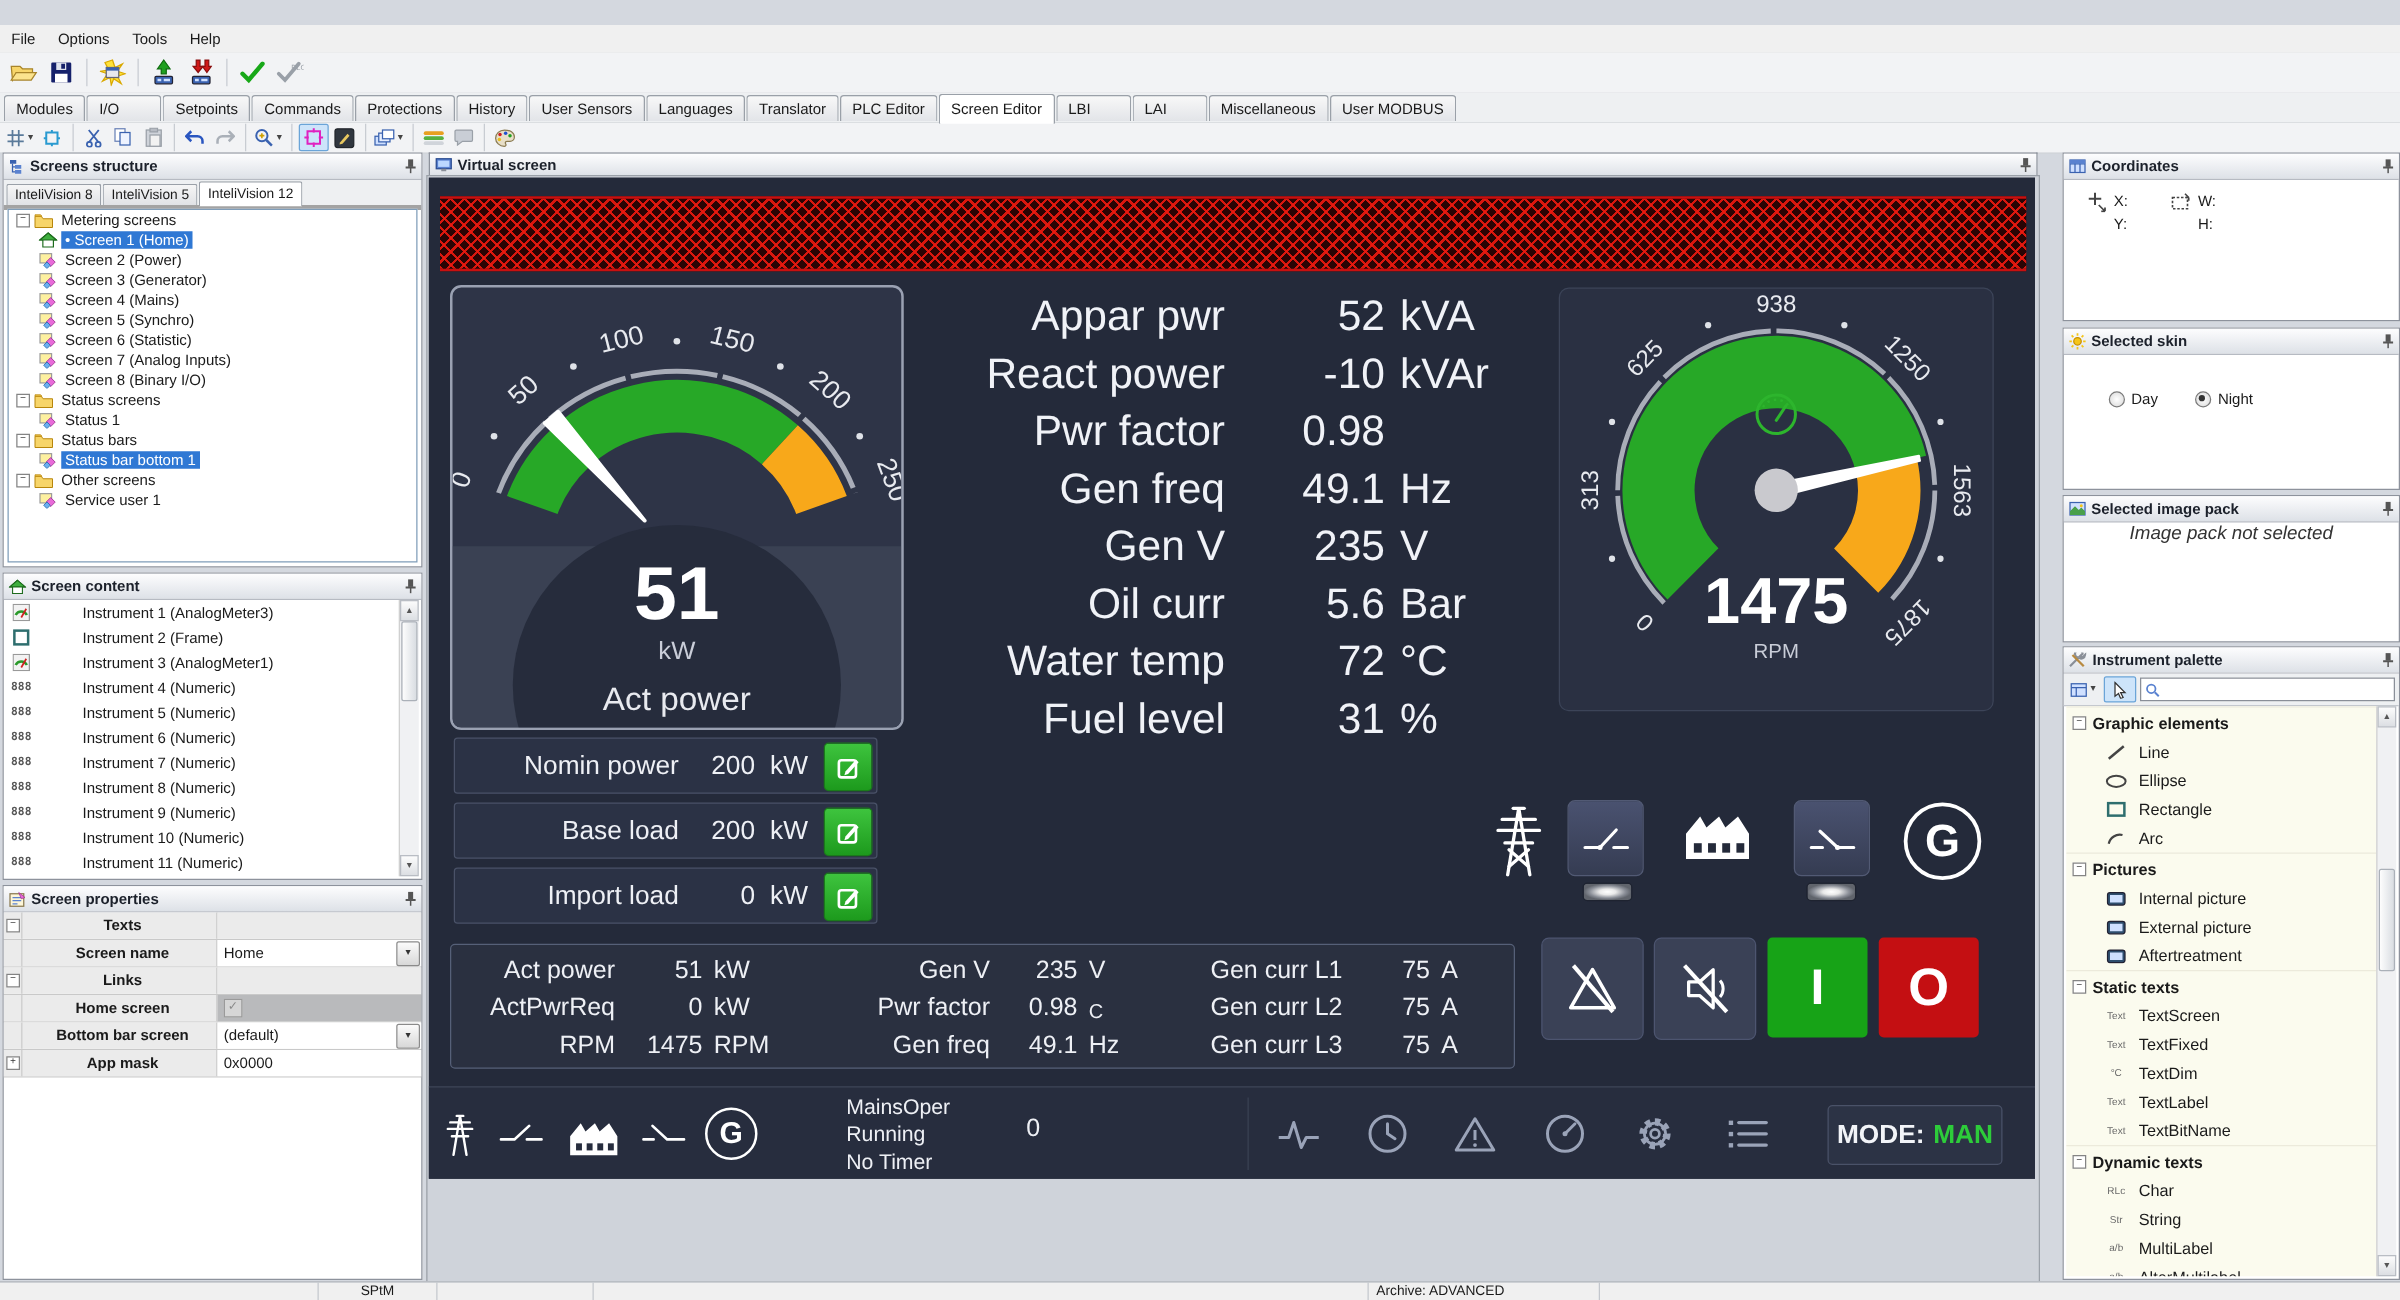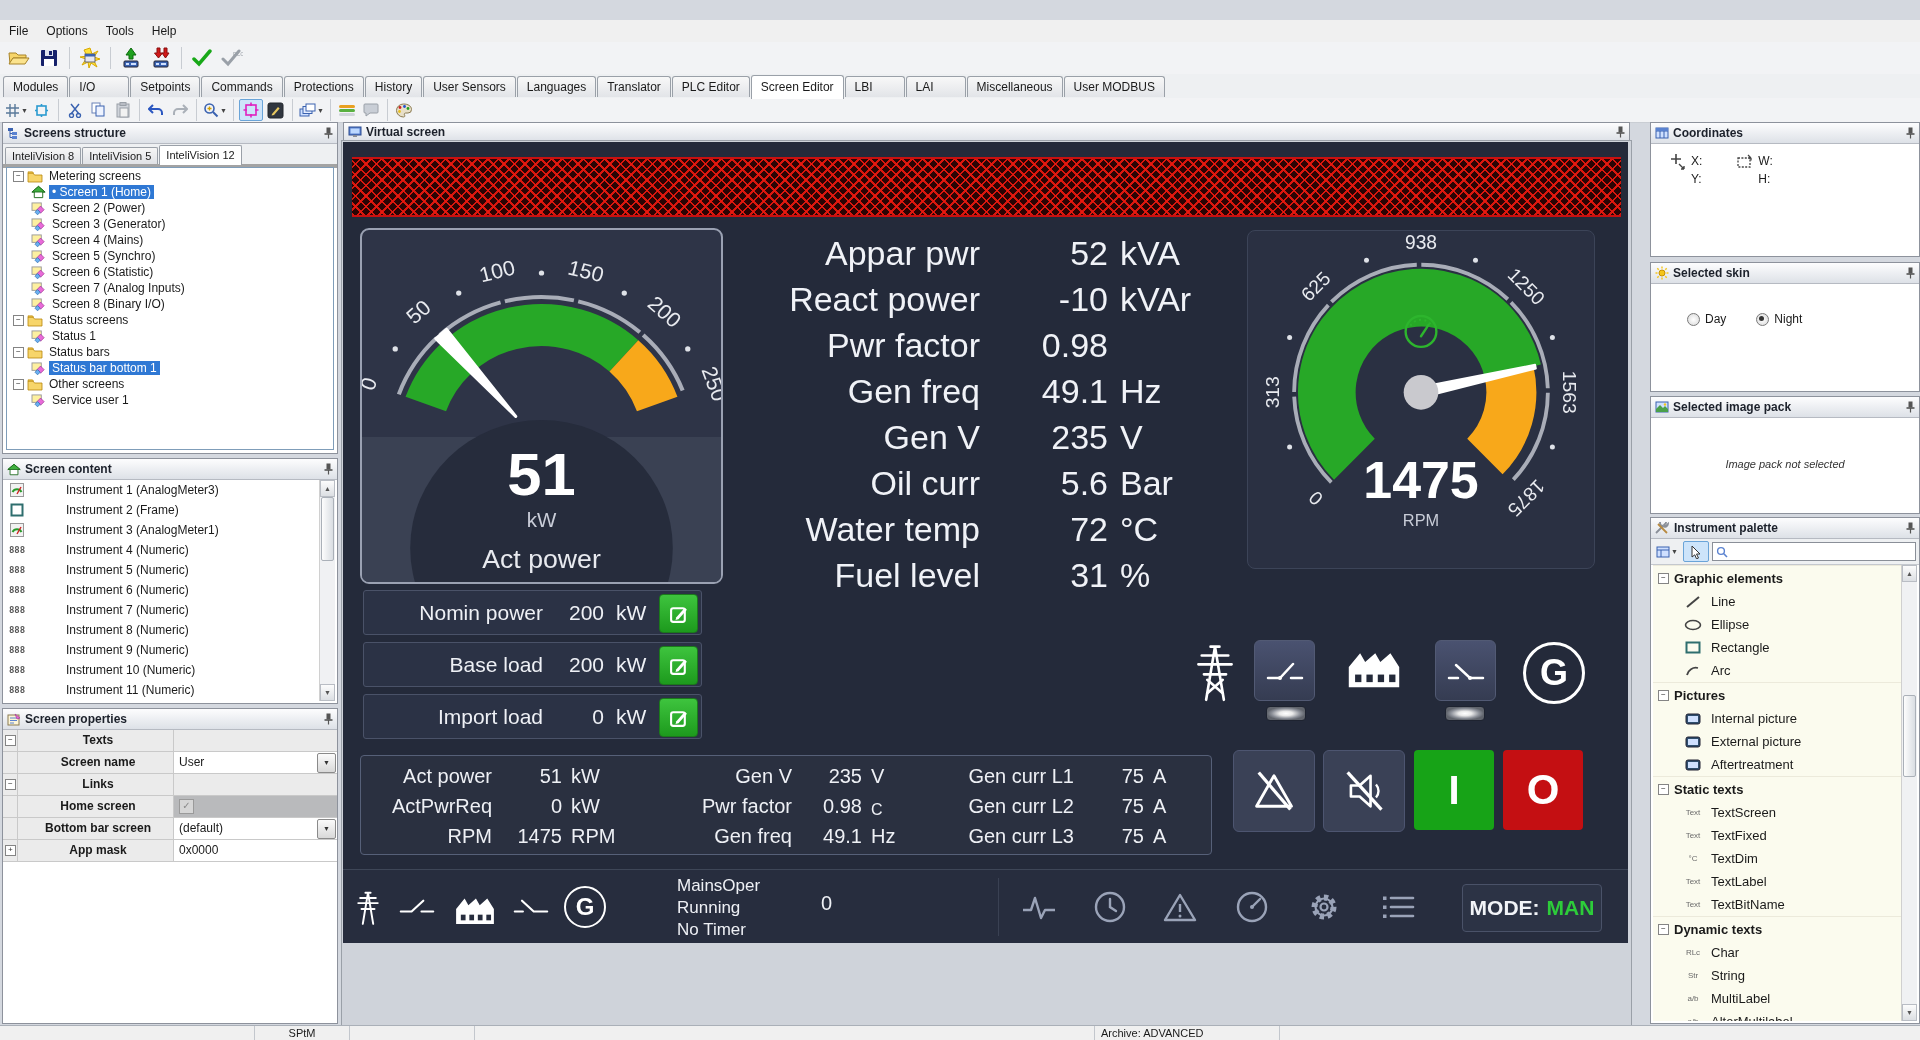--- a/index.html
+++ b/index.html
@@ -142,21 +142,21 @@
 
   
   .coordbody{display:flex;gap:34px;padding:10px 0 0 18px;font-size:12px;}
   .coordcluster{display:flex;gap:6px;}
   .coordcol{display:flex;flex-direction:column;gap:4px;}
   .skinbody{display:flex;gap:30px;padding:28px 0 0 36px;font-size:12px;align-items:center;}
   .radiowrap{display:flex;align-items:center;gap:5px;}
   .radio{width:11px;height:11px;border-radius:50%;border:1px solid #7a7a7a;
     background:radial-gradient(#ffffff,#d8d8d8);position:relative;flex:none;}
   .radio.on::after{content:"";position:absolute;left:2px;top:2px;width:5px;height:5px;border-radius:50%;background:#333;}
-  .packmsg{margin-top:40px;text-align:center;font-size:11px;font-style:italic;color:#333;}
+  .packmsg{text-align:center;font-size:15px;font-style:italic;color:#333;}
   .paltb{height:25px;border-bottom:1px solid #c4c8ce;background:#eef0f2;display:flex;align-items:center;
     gap:3px;padding:0 3px;}
   .palbtn{height:19px;min-width:20px;border-radius:2px;display:flex;align-items:center;justify-content:center;padding:0 2px;}
   .palbtn.on{background:#cde4fa;border:1px solid #6aa4d8;}
   .palsearch{flex:1;height:17px;border:1px solid #8a8f98;background:#fff;display:flex;align-items:center;padding:0 3px;gap:3px;}
   .palsearch input{border:none;outline:none;flex:1;font-size:11px;width:40px;background:transparent;}
   .pallist{position:absolute;left:2px;right:17px;top:47px;bottom:2px;background:#fbfbee;overflow:hidden;}
   .palscroll{position:absolute;right:2px;top:47px;bottom:2px;width:15px;background:#f0f1f3;border-left:1px solid #d0d0d0;}
   .palsec{height:24px;display:flex;align-items:center;font-size:13px;font-weight:bold;gap:5px;padding-left:5px;
     border-top:1px solid #eceadb;}
@@ -615,21 +615,21 @@
     <div class="prow">
       <div class="pgut">
           <div class="pbox">−</div>
         </div>
       <div class="plabel">Texts</div>
       <div class="pval group"></div>
     </div>
     <div class="prow">
       <div class="pgut"></div>
       <div class="plabel">Screen name</div>
-      <div class="pval"><span>User</span>
+      <div class="pval"><span>Home</span>
         <div class="dd">▼</div></div>
     </div>
     <div class="prow">
       <div class="pgut">
           <div class="pbox">−</div>
         </div>
       <div class="plabel">Links</div>
       <div class="pval group"></div>
     </div>
     <div class="prow">

